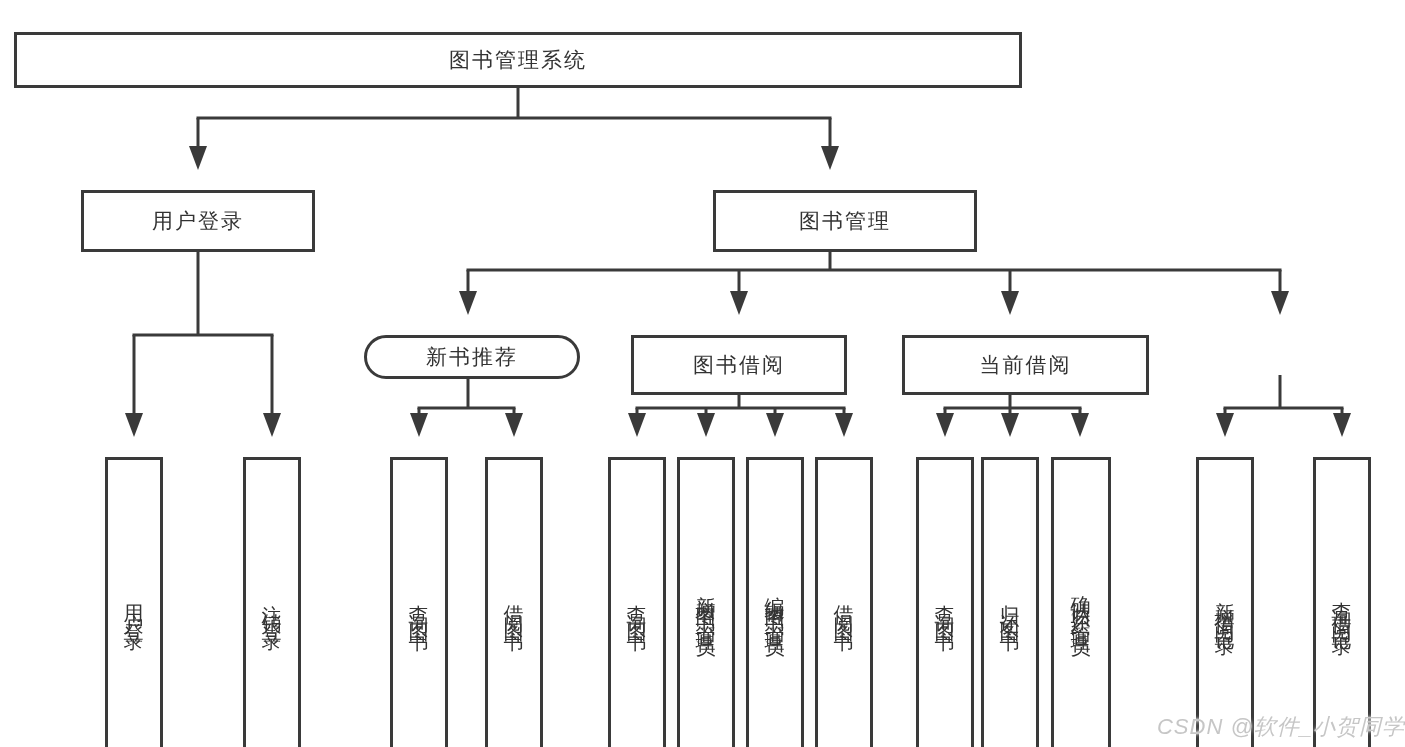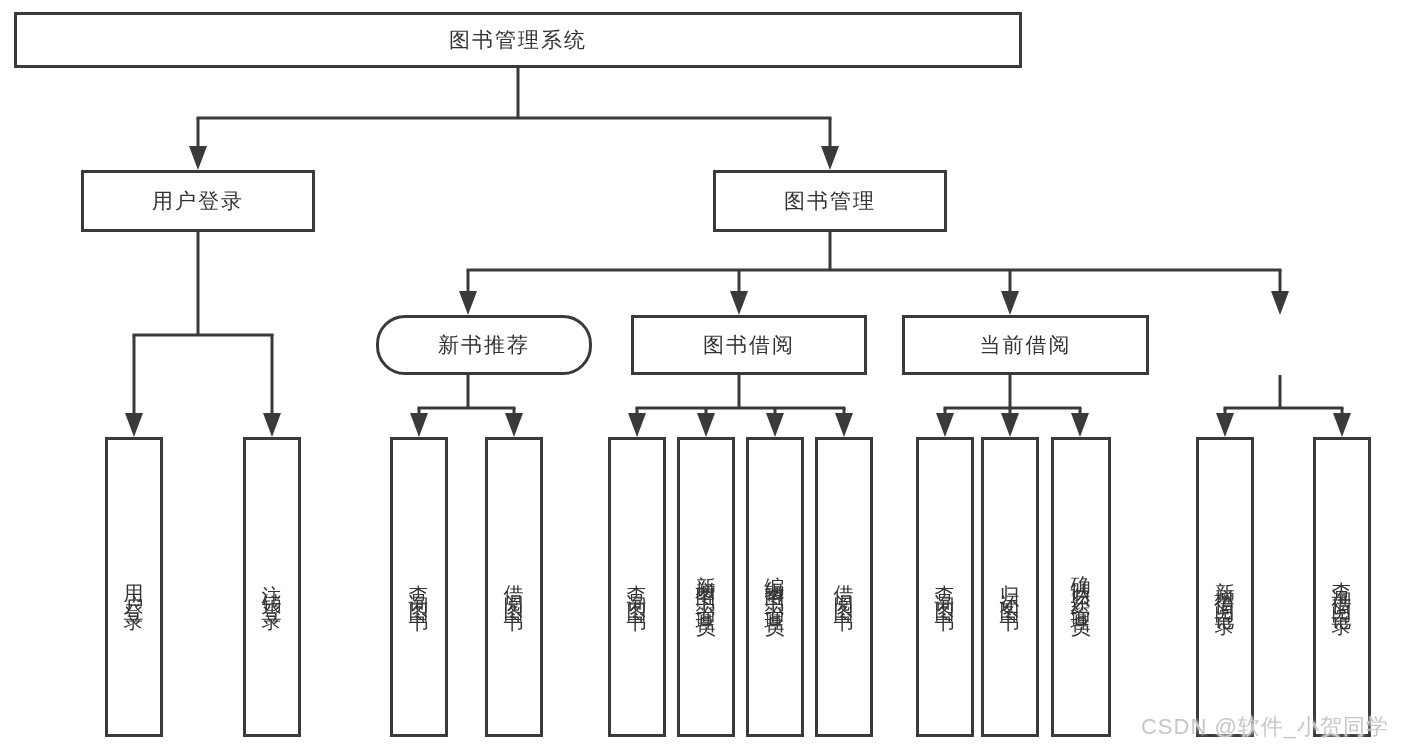--- a/index.html
+++ b/index.html
@@ -31,44 +31,46 @@
   }
   .node {
     position: absolute;
     border: 3px solid var(--line);
     background: var(--bg);
     display: flex;
     align-items: center;
     justify-content: center;
     z-index: 2;
     color: var(--text);
+    margin-top: 20px;
   }
   .hbox {
     font-size: 21px;
     letter-spacing: 2px;
     text-align: center;
   }
   .vbox {
     font-size: 20px;
     writing-mode: vertical-rl;
     text-orientation: mixed;
     letter-spacing: 9px;
     line-height: 1;
     text-align: center;
   }
   .watermark {
     position: absolute;
-    right: 16px;
+    right: 0;
     bottom: 5px;
     font-size: 22px;
     color: var(--wm);
     letter-spacing: 1px;
     z-index: 5;
     text-shadow: 0 0 2px #fff, 0 0 4px #fff;
     white-space: nowrap;
+    font-style: italic;
   }
 </style>
 </head>
 <body>
 
 <div class="canvas">
 
   <svg class="connectors" viewBox="0 0 1405 747" stroke="currentColor" stroke-width="3" fill="currentColor">
 
     <line x1="518" y1="68" x2="518" y2="118"></line>
@@ -141,24 +143,24 @@
       <line x1="1225" y1="408" x2="1225" y2="419"></line>
       <polygon points="1216,413 1234,413 1225,437" stroke="none"></polygon>
       <line x1="1342" y1="408" x2="1342" y2="419"></line>
       <polygon points="1333,413 1351,413 1342,437" stroke="none"></polygon>
     </g>
   </svg>
 
   <div class="node hbox" style="left:14px; top:12px; width:1008px; height:56px;">图书管理系统</div>
 
   <div class="node hbox" style="left:81px; top:170px; width:234px; height:62px;">用户登录</div>
-  <div class="node hbox" style="left:713px; top:170px; width:234px; height:62px;">图书管理</div>
+  <div class="node hbox" style="left:713px; top:170px; width:264px; height:62px;">图书管理</div>
 
-  <div class="node hbox" style="left:376px; top:315px; width:216px; height:60px;border-radius:29px;">新书推荐</div>
-  <div class="node hbox" style="left:631px; top:315px; width:236px; height:60px;">图书借阅</div>
+  <div class="node hbox" style="left:364px; top:315px; width:216px; height:44px;border-radius:29px;">新书推荐</div>
+  <div class="node hbox" style="left:631px; top:315px; width:216px; height:60px;">图书借阅</div>
   <div class="node hbox" style="left:902px; top:315px; width:247px; height:60px;">当前借阅</div>
 
   <div class="node vbox" style="left:105px; top:437px; width:58px; height:300px;">用户登录</div>
   <div class="node vbox" style="left:243px; top:437px; width:58px; height:300px;">注销登录</div>
 
   <div class="node vbox" style="left:390px; top:437px; width:58px; height:300px;">查询图书</div>
   <div class="node vbox" style="left:485px; top:437px; width:58px; height:300px;">借阅图书</div>
 
   <div class="node vbox" style="left:608px; top:437px; width:58px; height:300px;">查询图书</div>
   <div class="node vbox" style="left:677px; top:437px; width:58px; height:300px; letter-spacing:6px;">新增图书（管理员）</div>

